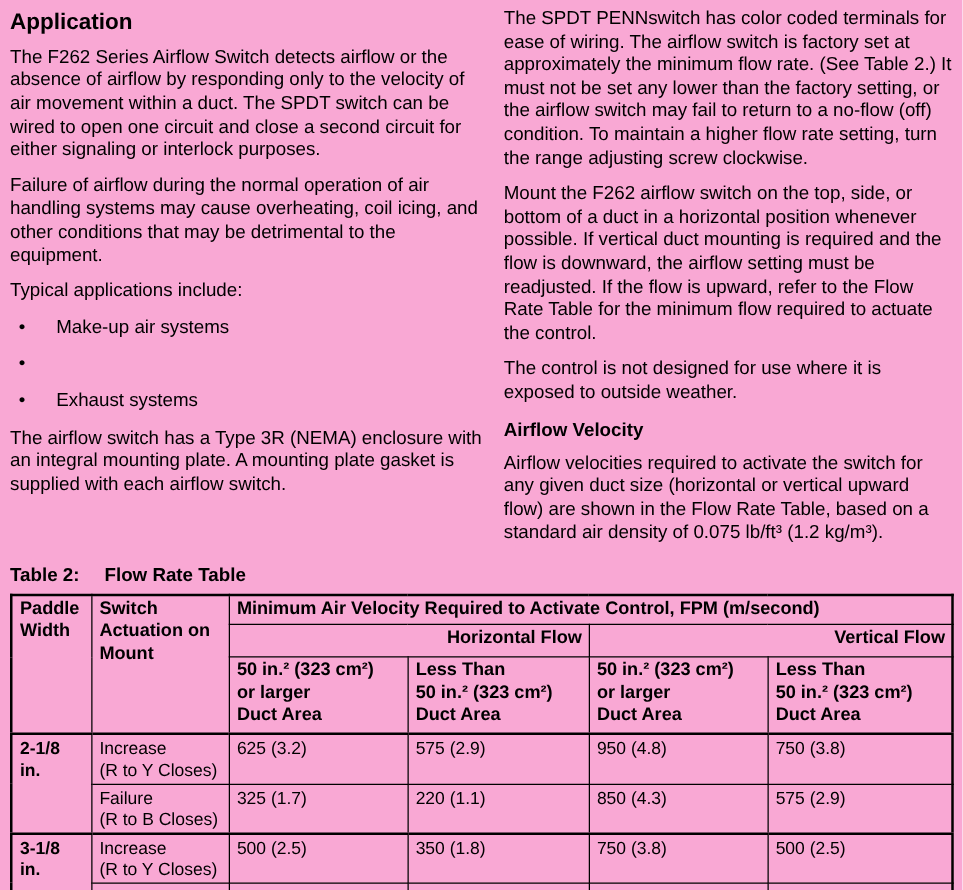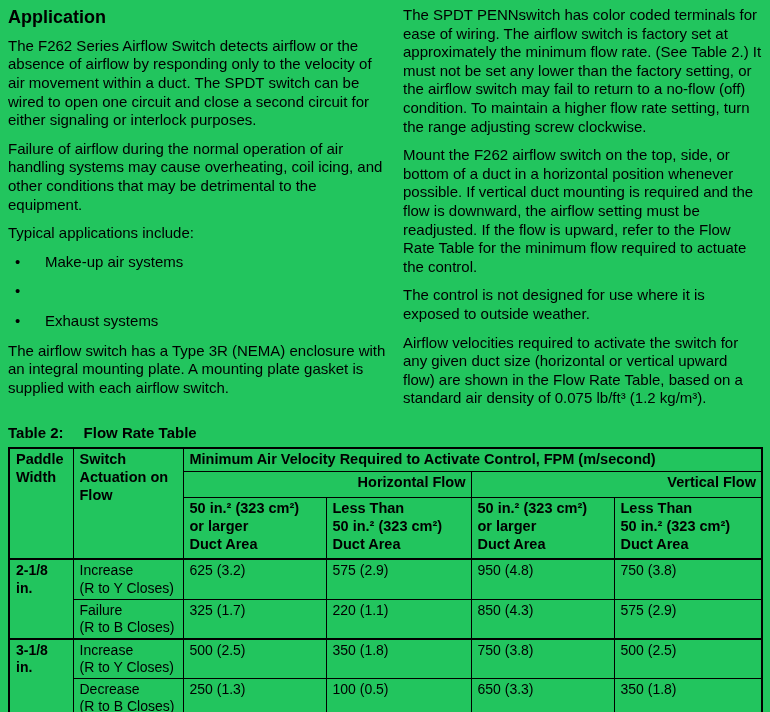--- a/index.html
+++ b/index.html
@@ -1,18 +1,18 @@
 <!DOCTYPE html>
 <html><head>
 <meta charset="utf-8">
 <style>
   html,body{margin:0;padding:0;background:#fff;}
   .page{
     width:770px;height:712px;box-sizing:border-box;
-    padding:6px 8px 0 8px;background:#22c55e;color:#000;
+    padding:6px 8px 0 8px;background:#f9a8d4;color:#000;
     font-family:"Liberation Sans","DejaVu Sans",sans-serif;
     font-size:15px;line-height:1.24;overflow:hidden;
   }
   .columns{display:flex;gap:17px;min-height:402px;}
   .col-left{width:378px;flex:0 0 378px;}
   .col-right{flex:1;}
   h1.app-heading{font-size:18px;font-weight:bold;margin:2px 0 9px 0;line-height:1.1;}
   h2.sub-heading{font-size:15px;font-weight:bold;margin:12px 0 8px 0;line-height:1.2;}
   p.para{margin:0 0 10px 0;}
   .bullet-list{margin:2px 0 10px 0;}
@@ -64,20 +64,21 @@
           <span>Exhaust systems</span>
         </div>
       </div>
       <p class="para">The airflow switch has a Type 3R (NEMA) enclosure with an integral mounting plate. A mounting plate gasket is supplied with each airflow switch.</p>
     </div>
 
     <div class="col-right">
       <p class="para">The SPDT PENNswitch has color coded terminals for ease of wiring. The airflow switch is factory set at approximately the minimum flow rate. (See Table 2.) It must not be set any lower than the factory setting, or the airflow switch may fail to return to a no-flow (off) condition. To maintain a higher flow rate setting, turn the range adjusting screw clockwise.</p>
       <p class="para">Mount the F262 airflow switch on the top, side, or bottom of a duct in a horizontal position whenever possible. If vertical duct mounting is required and the flow is downward, the airflow setting must be readjusted. If the flow is upward, refer to the Flow Rate Table for the minimum flow required to actuate the control.</p>
       <p class="para">The control is not designed for use where it is exposed to outside weather.</p>
+      <h2 class="sub-heading">Airflow Velocity</h2>
       <p class="para">Airflow velocities required to activate the switch for any given duct size (horizontal or vertical upward flow) are shown in the Flow Rate Table, based on a standard air density of 0.075 lb/ft³ (1.2 kg/m³).</p>
     </div>
 
   </div>
 
   <div class="table-caption">
     <span>Table 2:</span><span class="caption-title">Flow Rate Table</span>
   </div>
 
   <table class="flow">
@@ -88,21 +89,21 @@
       <col style="width:145px">
       <col style="width:143px">
       <col style="width:148px">
     </colgroup>
     <thead>
       <tr class="hrow-1">
         <th rowspan="3">Paddle
 Width</th>
         <th rowspan="3">Switch
 Actuation on
-Flow</th>
+Mount</th>
         <th colspan="4">Minimum Air Velocity Required to Activate Control, FPM (m/second)</th>
       </tr>
       <tr class="hrow-2">
         <th colspan="2">Horizontal Flow</th>
         <th colspan="2">Vertical Flow</th>
       </tr>
       <tr class="hrow-3">
         <th>50 in.² (323 cm²)
 or larger
 Duct Area</th>

